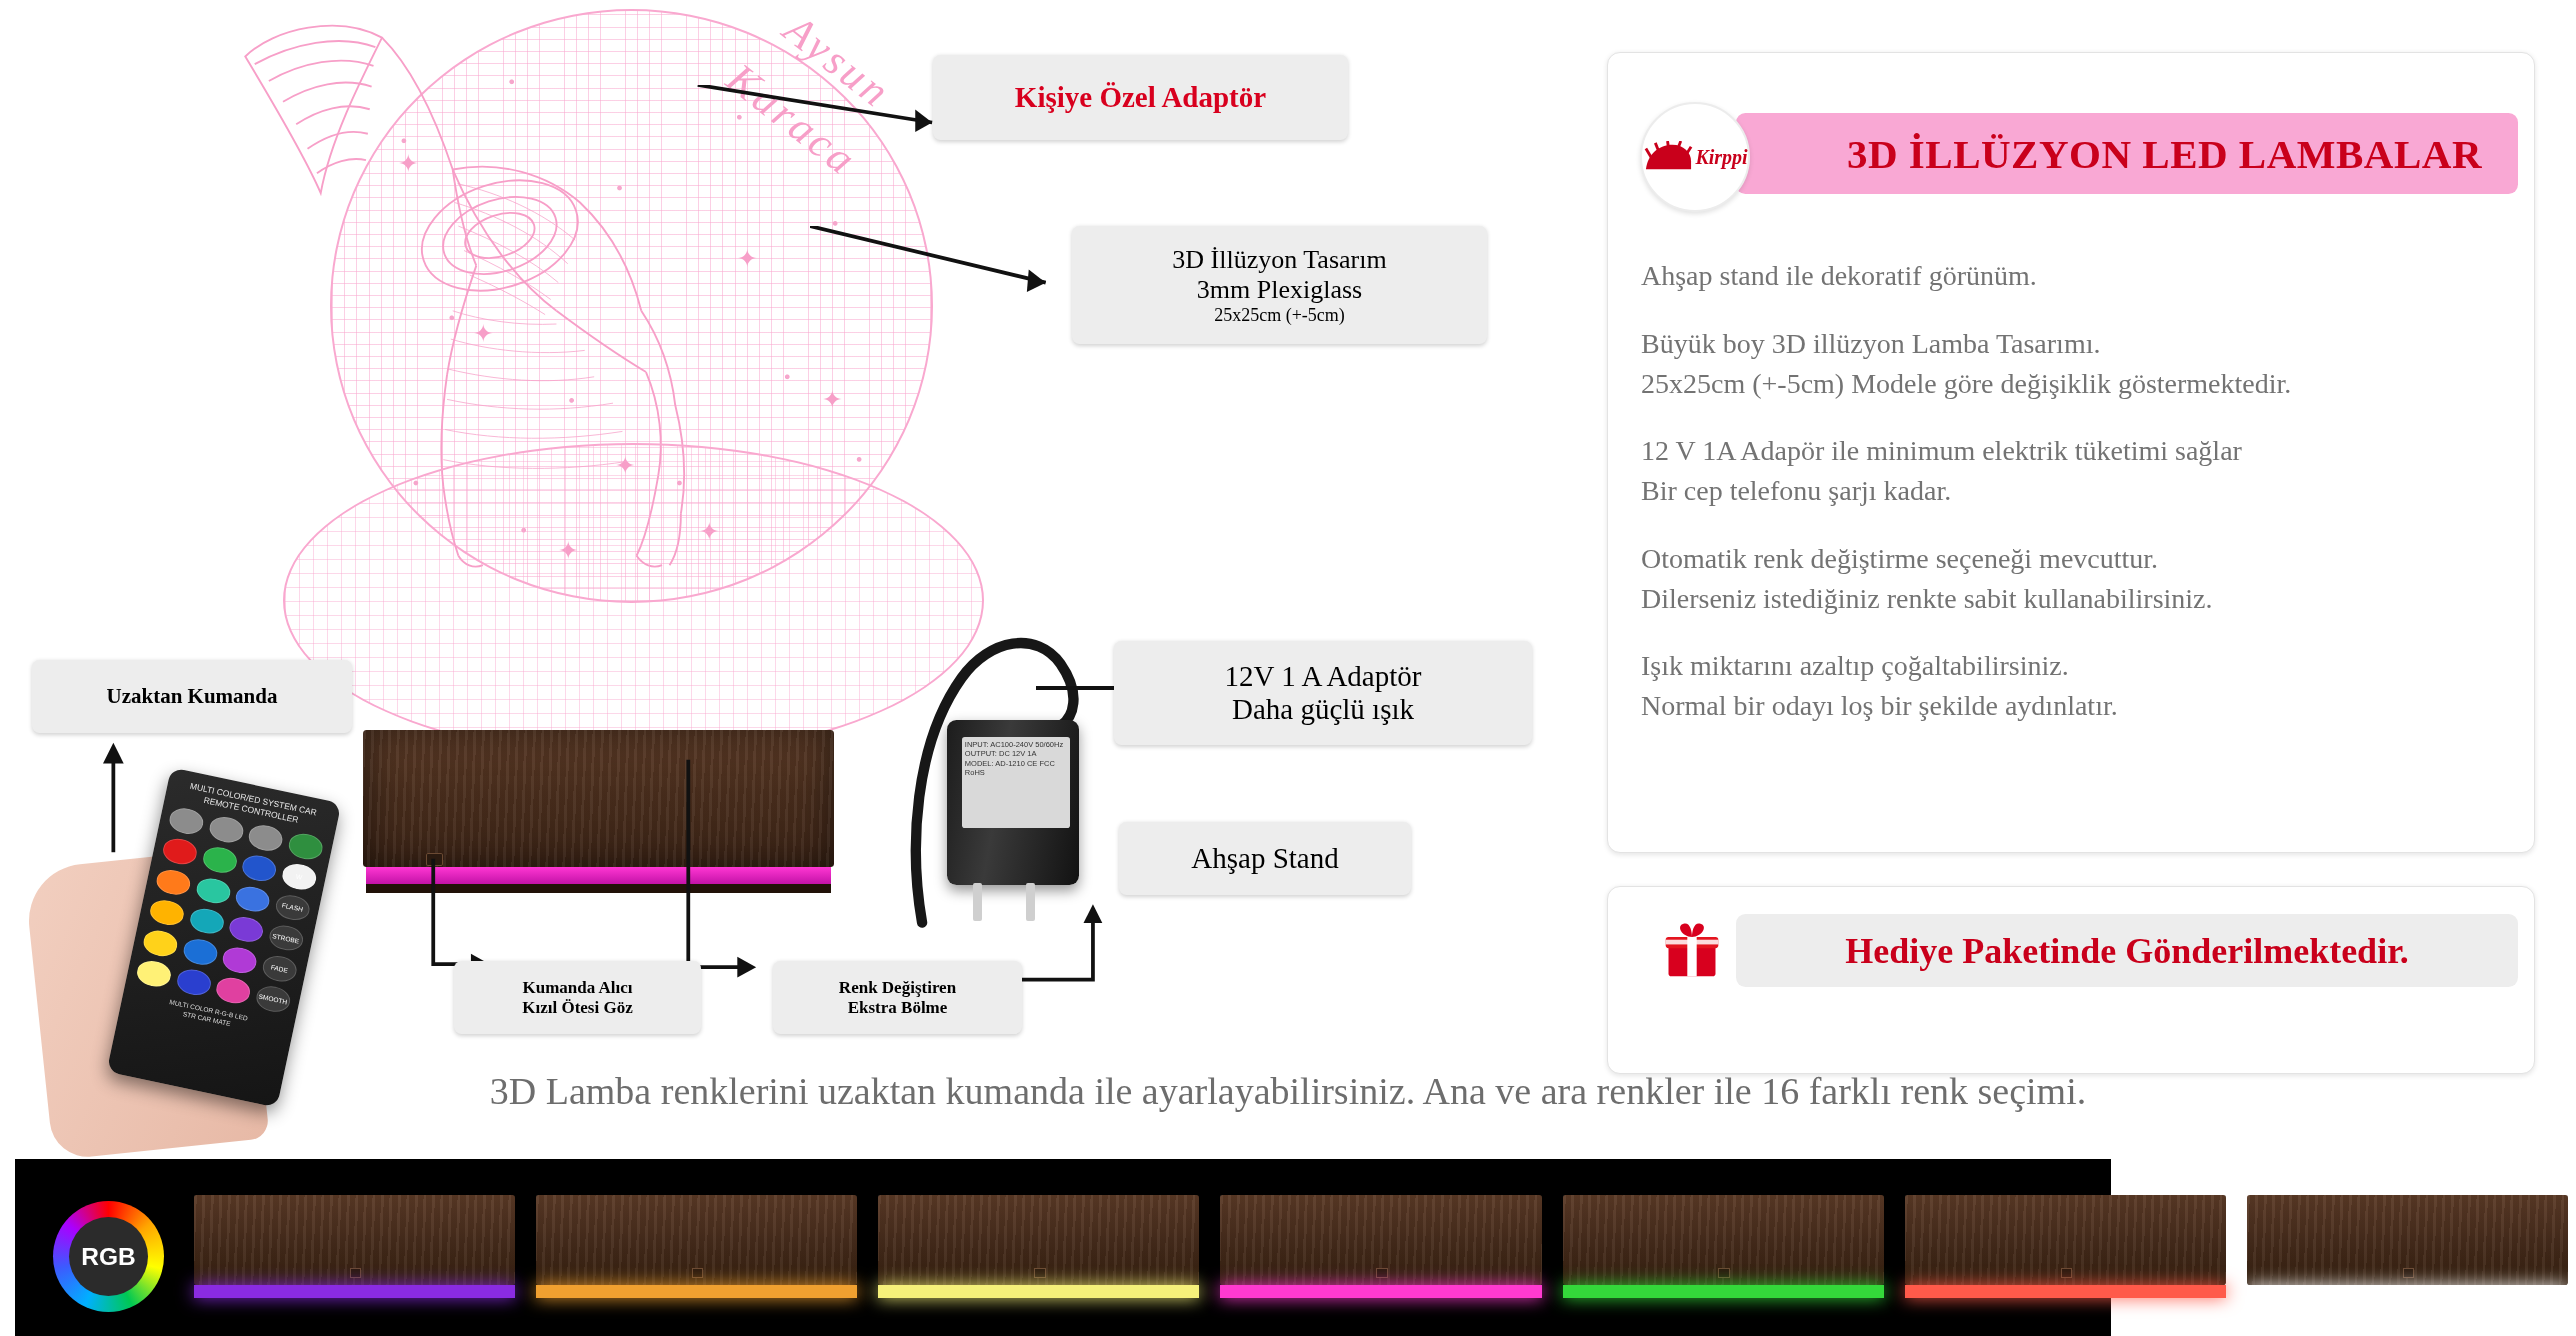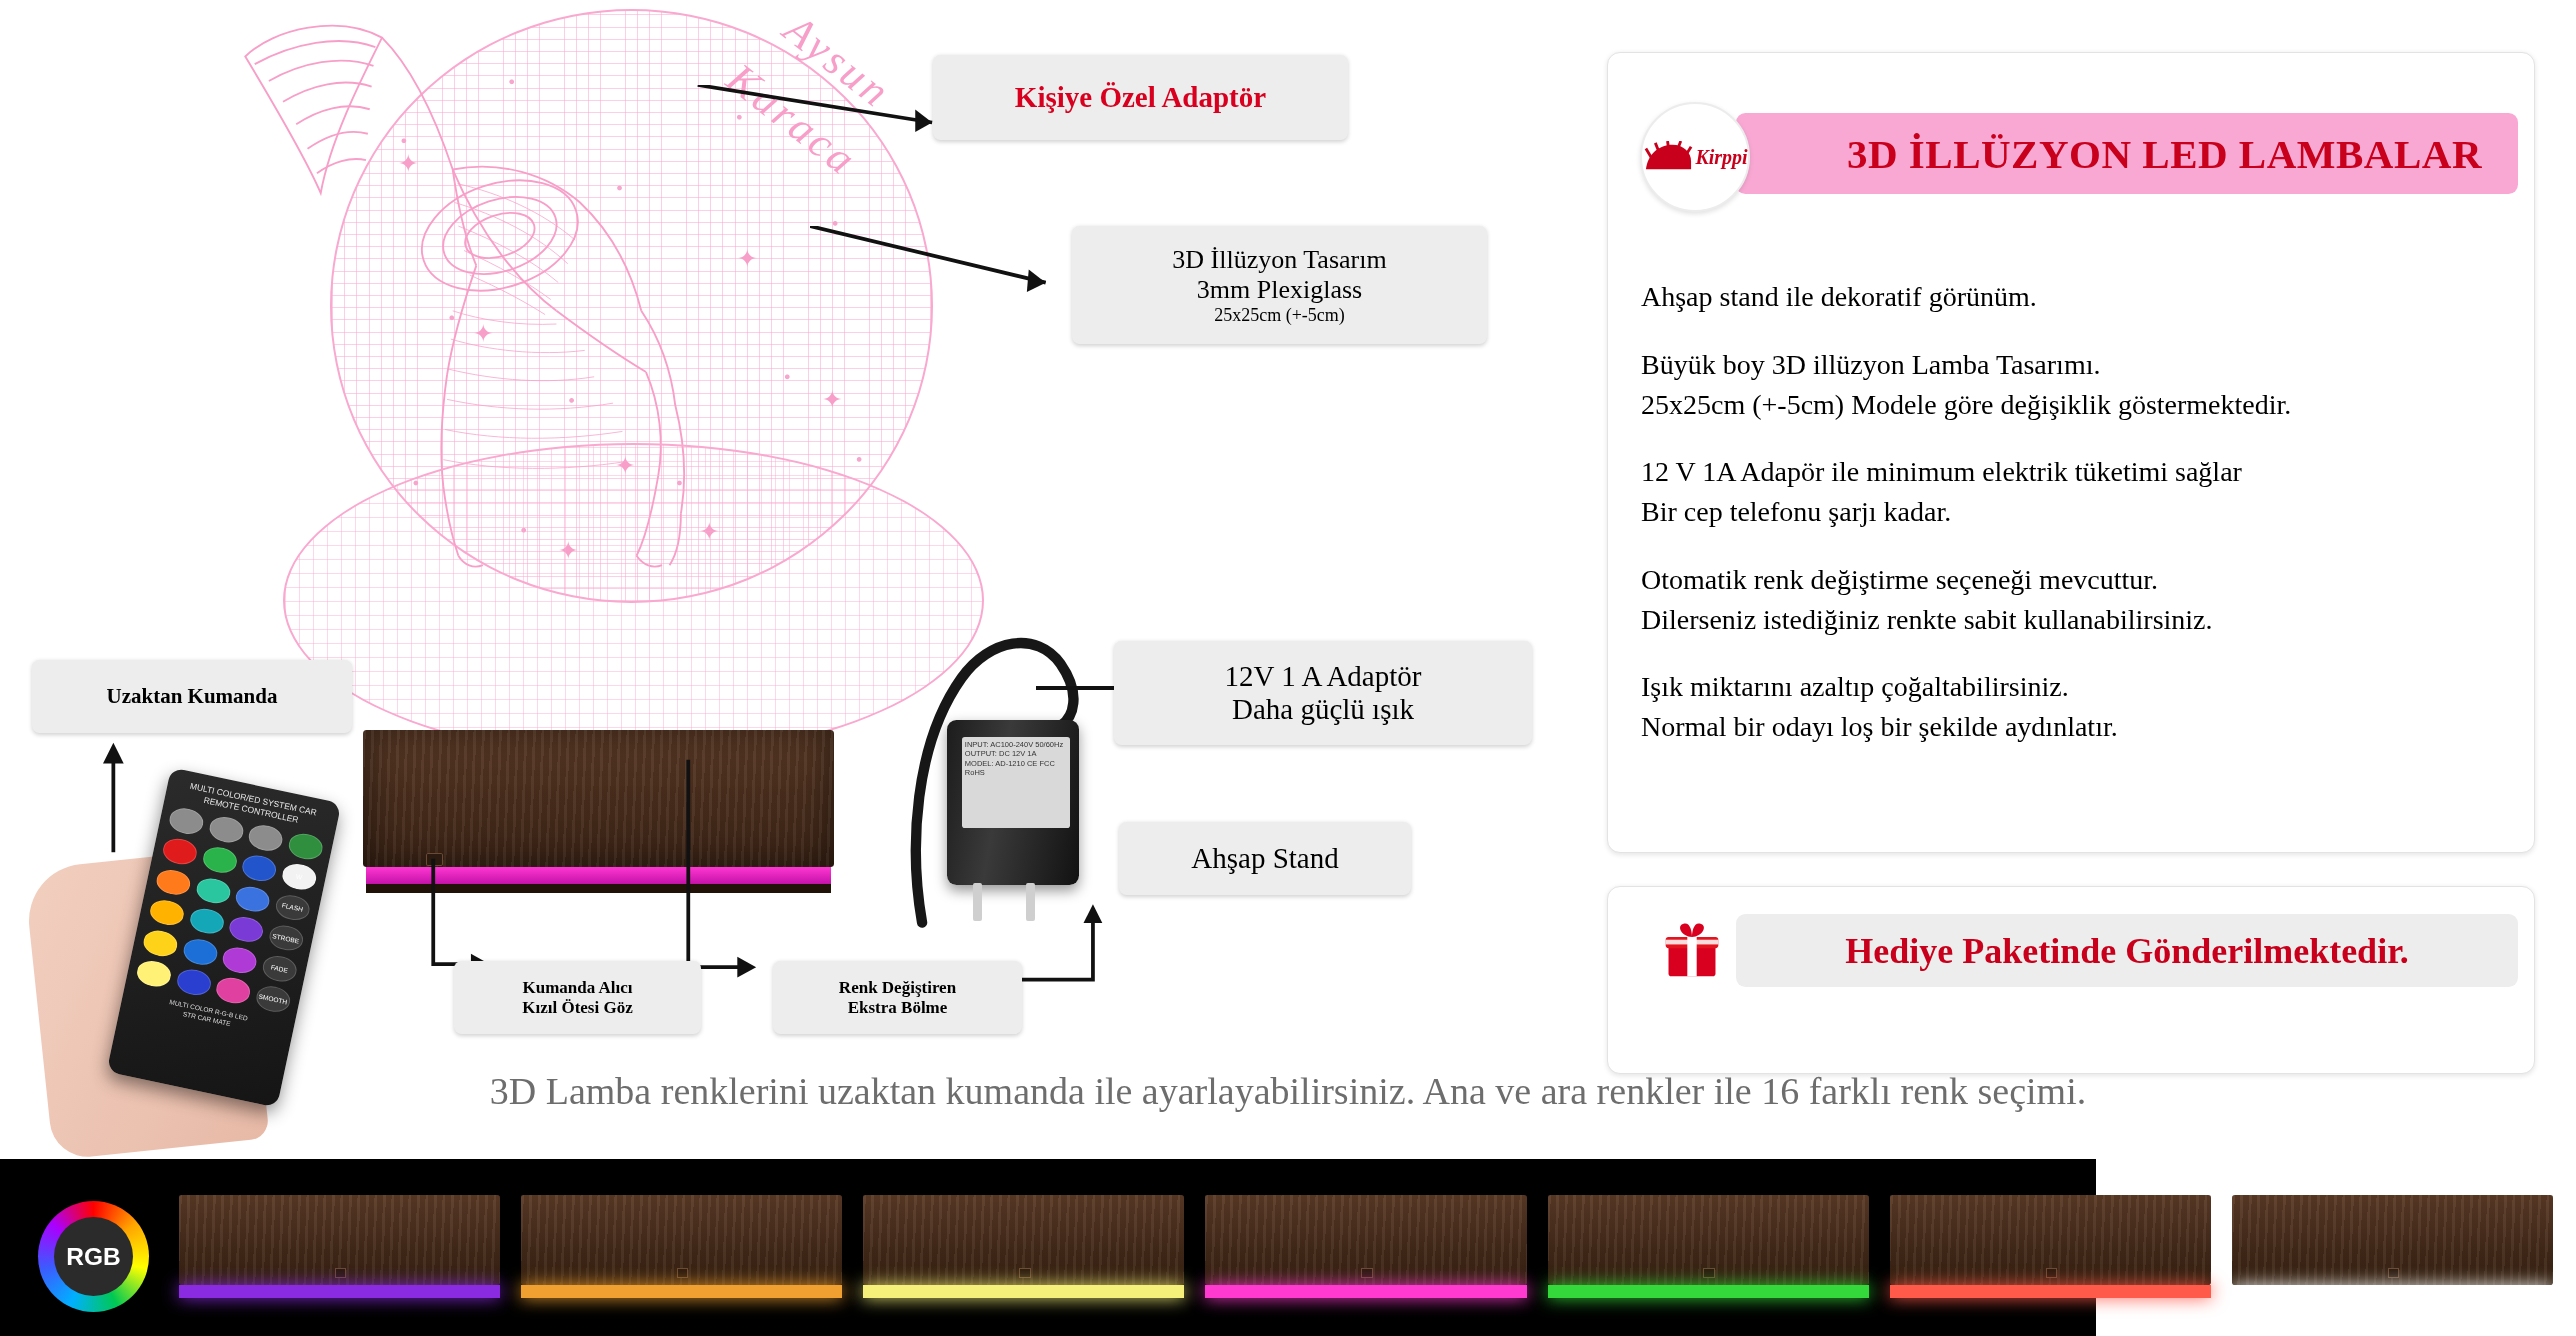--- a/index.html
+++ b/index.html
@@ -111,32 +111,32 @@
   #rp-gift{left:1607px;top:886px;width:928px;height:188px;}
   .rp-title-bar{position:absolute;left:1736px;top:113px;width:782px;height:81px;
      background:#f9a8d4;border-radius:9.4px;display:flex;align-items:center;
      padding-left:111px;box-sizing:border-box;}
   .rp-title{color:#c9001b;font-weight:bold;font-size:41px;letter-spacing:0.5px;}
   .logo-circle{position:absolute;left:1640px;top:102px;width:106px;height:106px;
      border-radius:50%;background:#fff;border:2.8px solid #ececec;
      box-shadow:0 1.9px 5.7px rgba(0,0,0,.12);display:flex;flex-direction:row;
      align-items:center;justify-content:center;}
   .logo-text{color:#c9001b;font-weight:bold;font-size:20px;font-style:italic;margin-top:1.9px;}
-  .rp-body{position:absolute;left:1641px;top:256px;width:867px;font-size:28px;color:#000000;
-     line-height:1.42;margin-top:21px;}
+  .rp-body{position:absolute;left:1641px;top:256px;width:867px;font-size:28px;color:#737373;
+     line-height:1.42;}
   .rp-body p{margin:0 0 28px 0;}
   .gift-bar{position:absolute;left:1736px;top:914px;width:782px;height:73px;
      background:#ededed;border-radius:9.4px;display:flex;align-items:center;
      justify-content:center;}
   .gift-text{color:#c9001b;font-weight:bold;font-size:36px;}
   .gift-icon{position:absolute;left:1656px;top:914px;width:72px;height:73px;
      display:flex;align-items:center;justify-content:center;}
 
   
-  #strip{position:absolute;left:0;top:1159px;width:2096px;height:178px;background:#000;}
+  #strip{position:absolute;left:15px;top:1159px;width:2096px;height:178px;background:#000;}
   .rgb-badge{position:absolute;left:38px;top:1201px;width:111px;height:111px;border-radius:50%;
      background:conic-gradient(#ff0000,#ffa500,#ffff00,#00c853,#00b0ff,#3d5afe,#aa00ff,#ff0000);
      display:flex;align-items:center;justify-content:center;}
   .rgb-inner{width:79px;height:79px;border-radius:50%;background:#2b2b2b;color:#fff;
      display:flex;align-items:center;justify-content:center;font-size:24.5px;
      font-family:"Liberation Sans",sans-serif;font-weight:bold;}
   .swatches{position:absolute;left:179px;top:1195px;width:2374px;height:122px;
      display:flex;gap:21px;}
   .sw{flex:1;position:relative;}
   .sw .wood{position:absolute;left:0;top:0;width:100%;height:90px;

